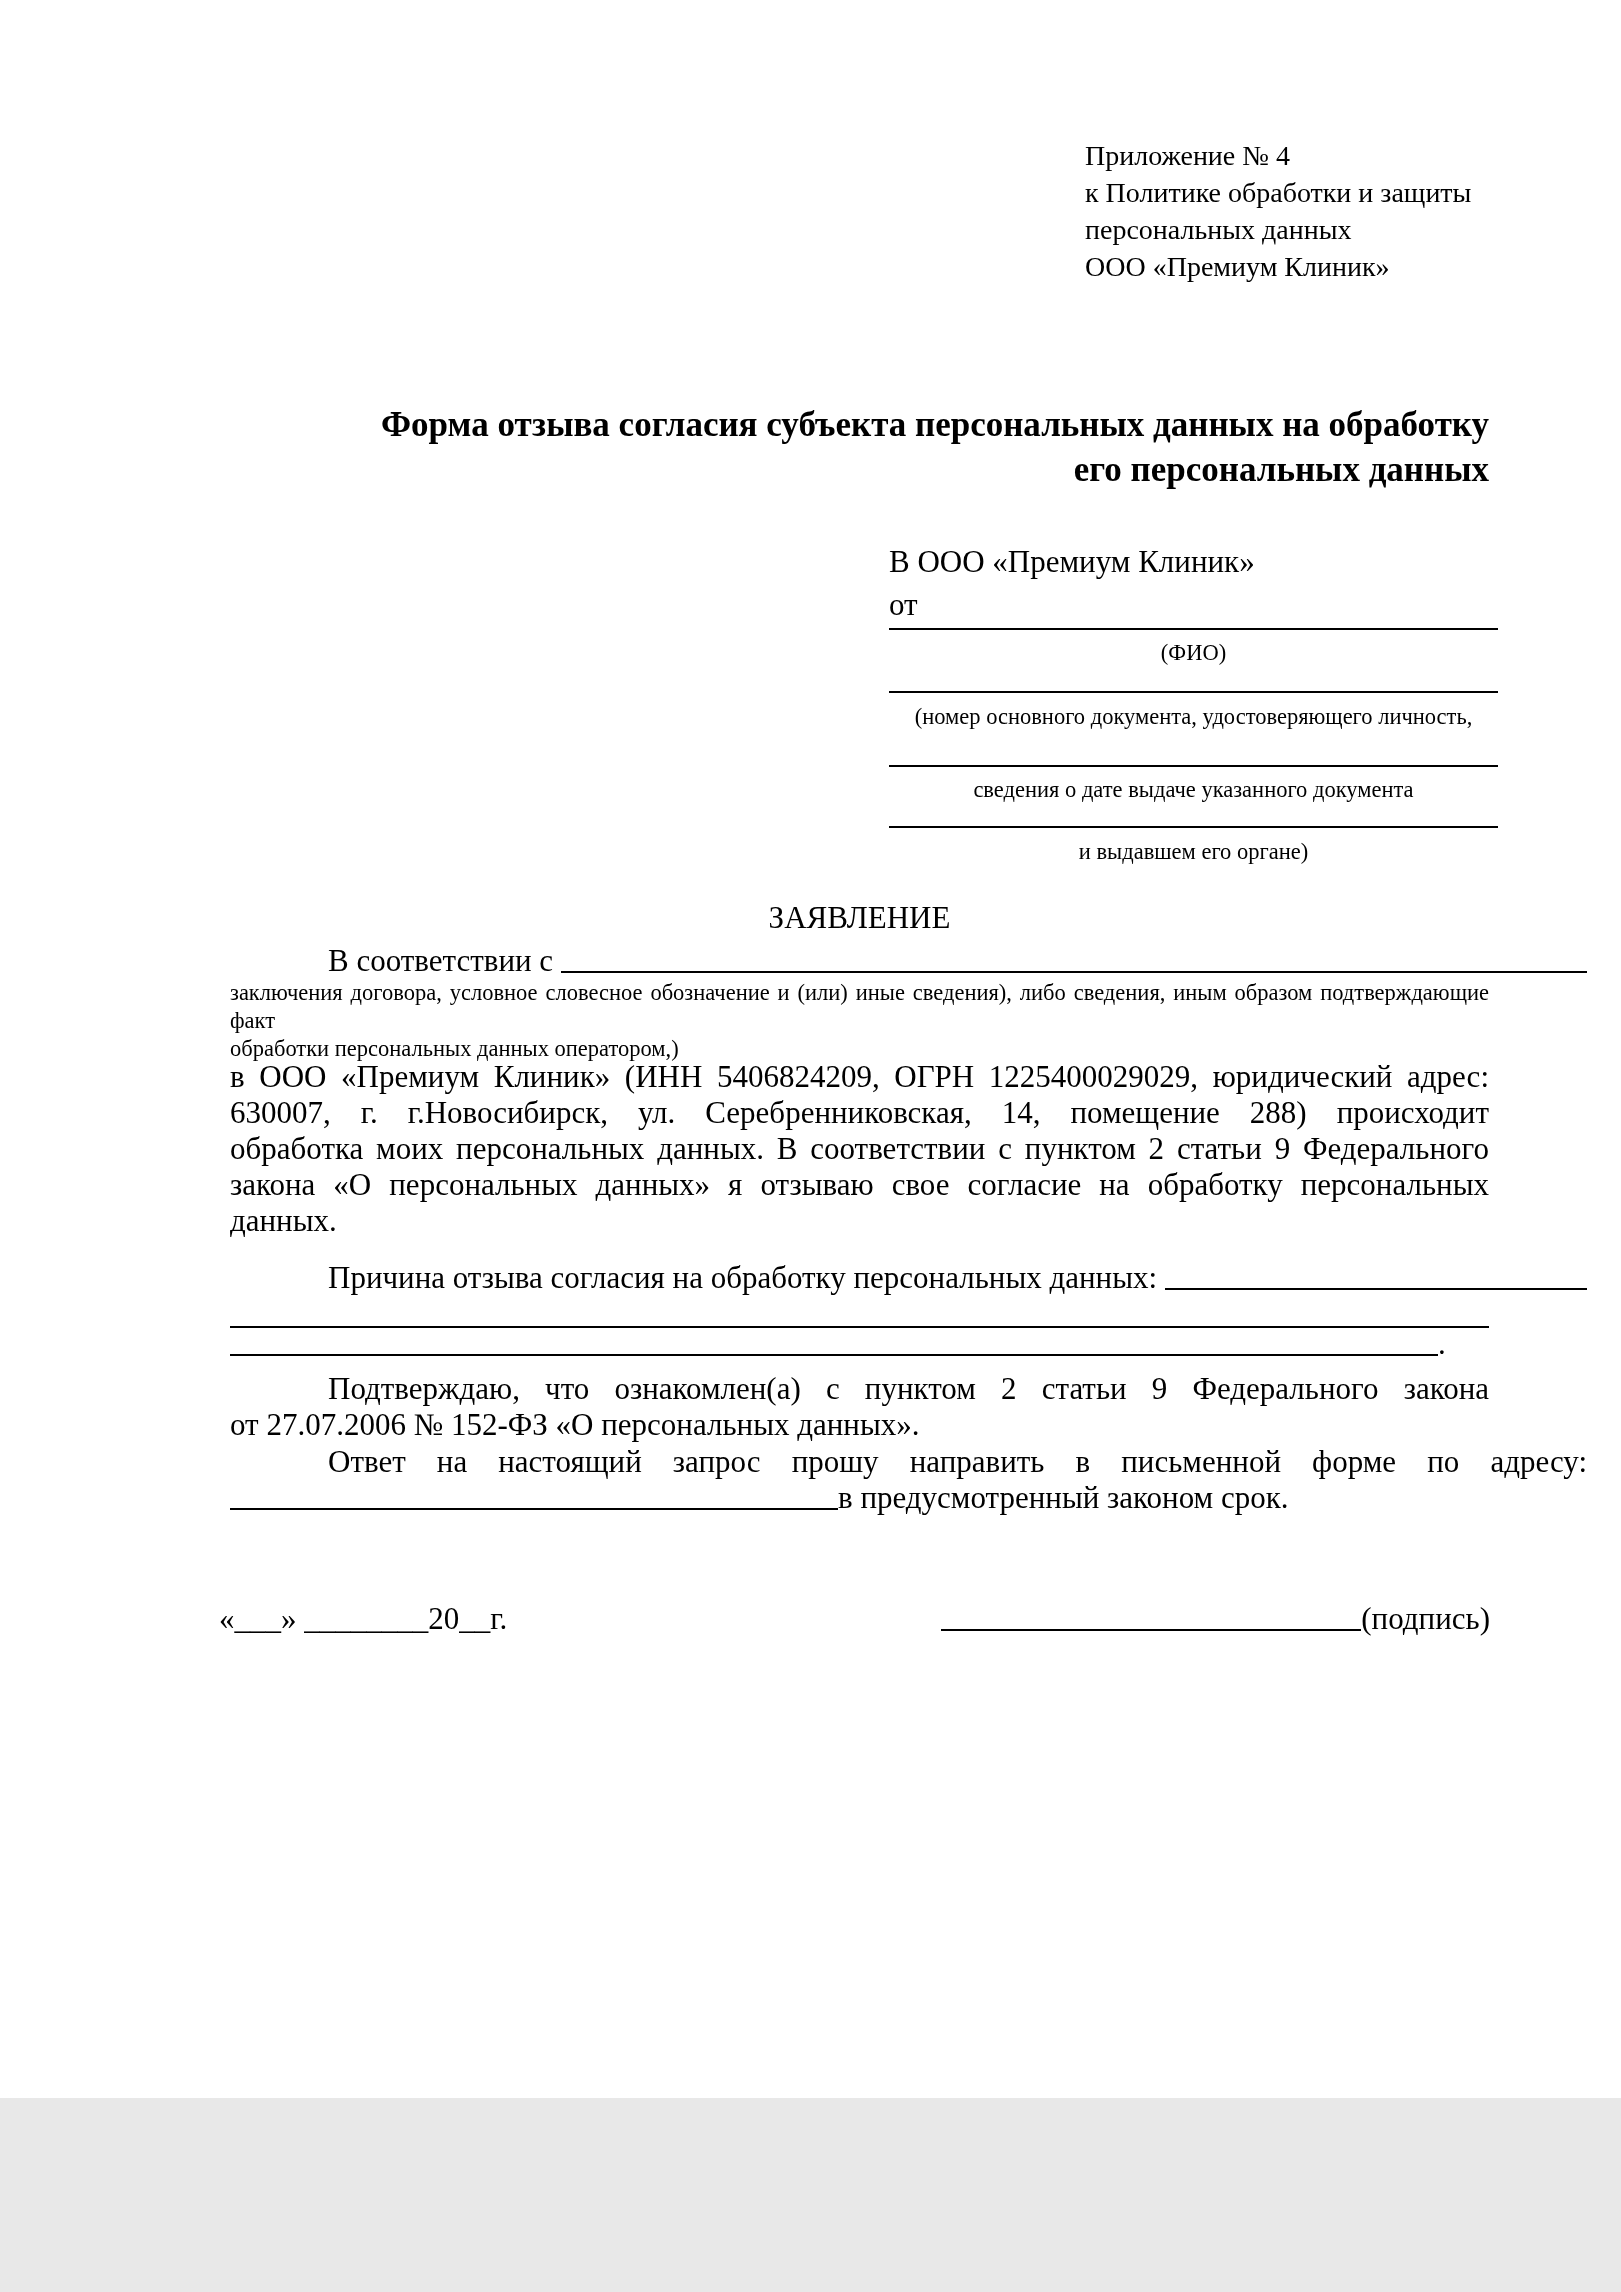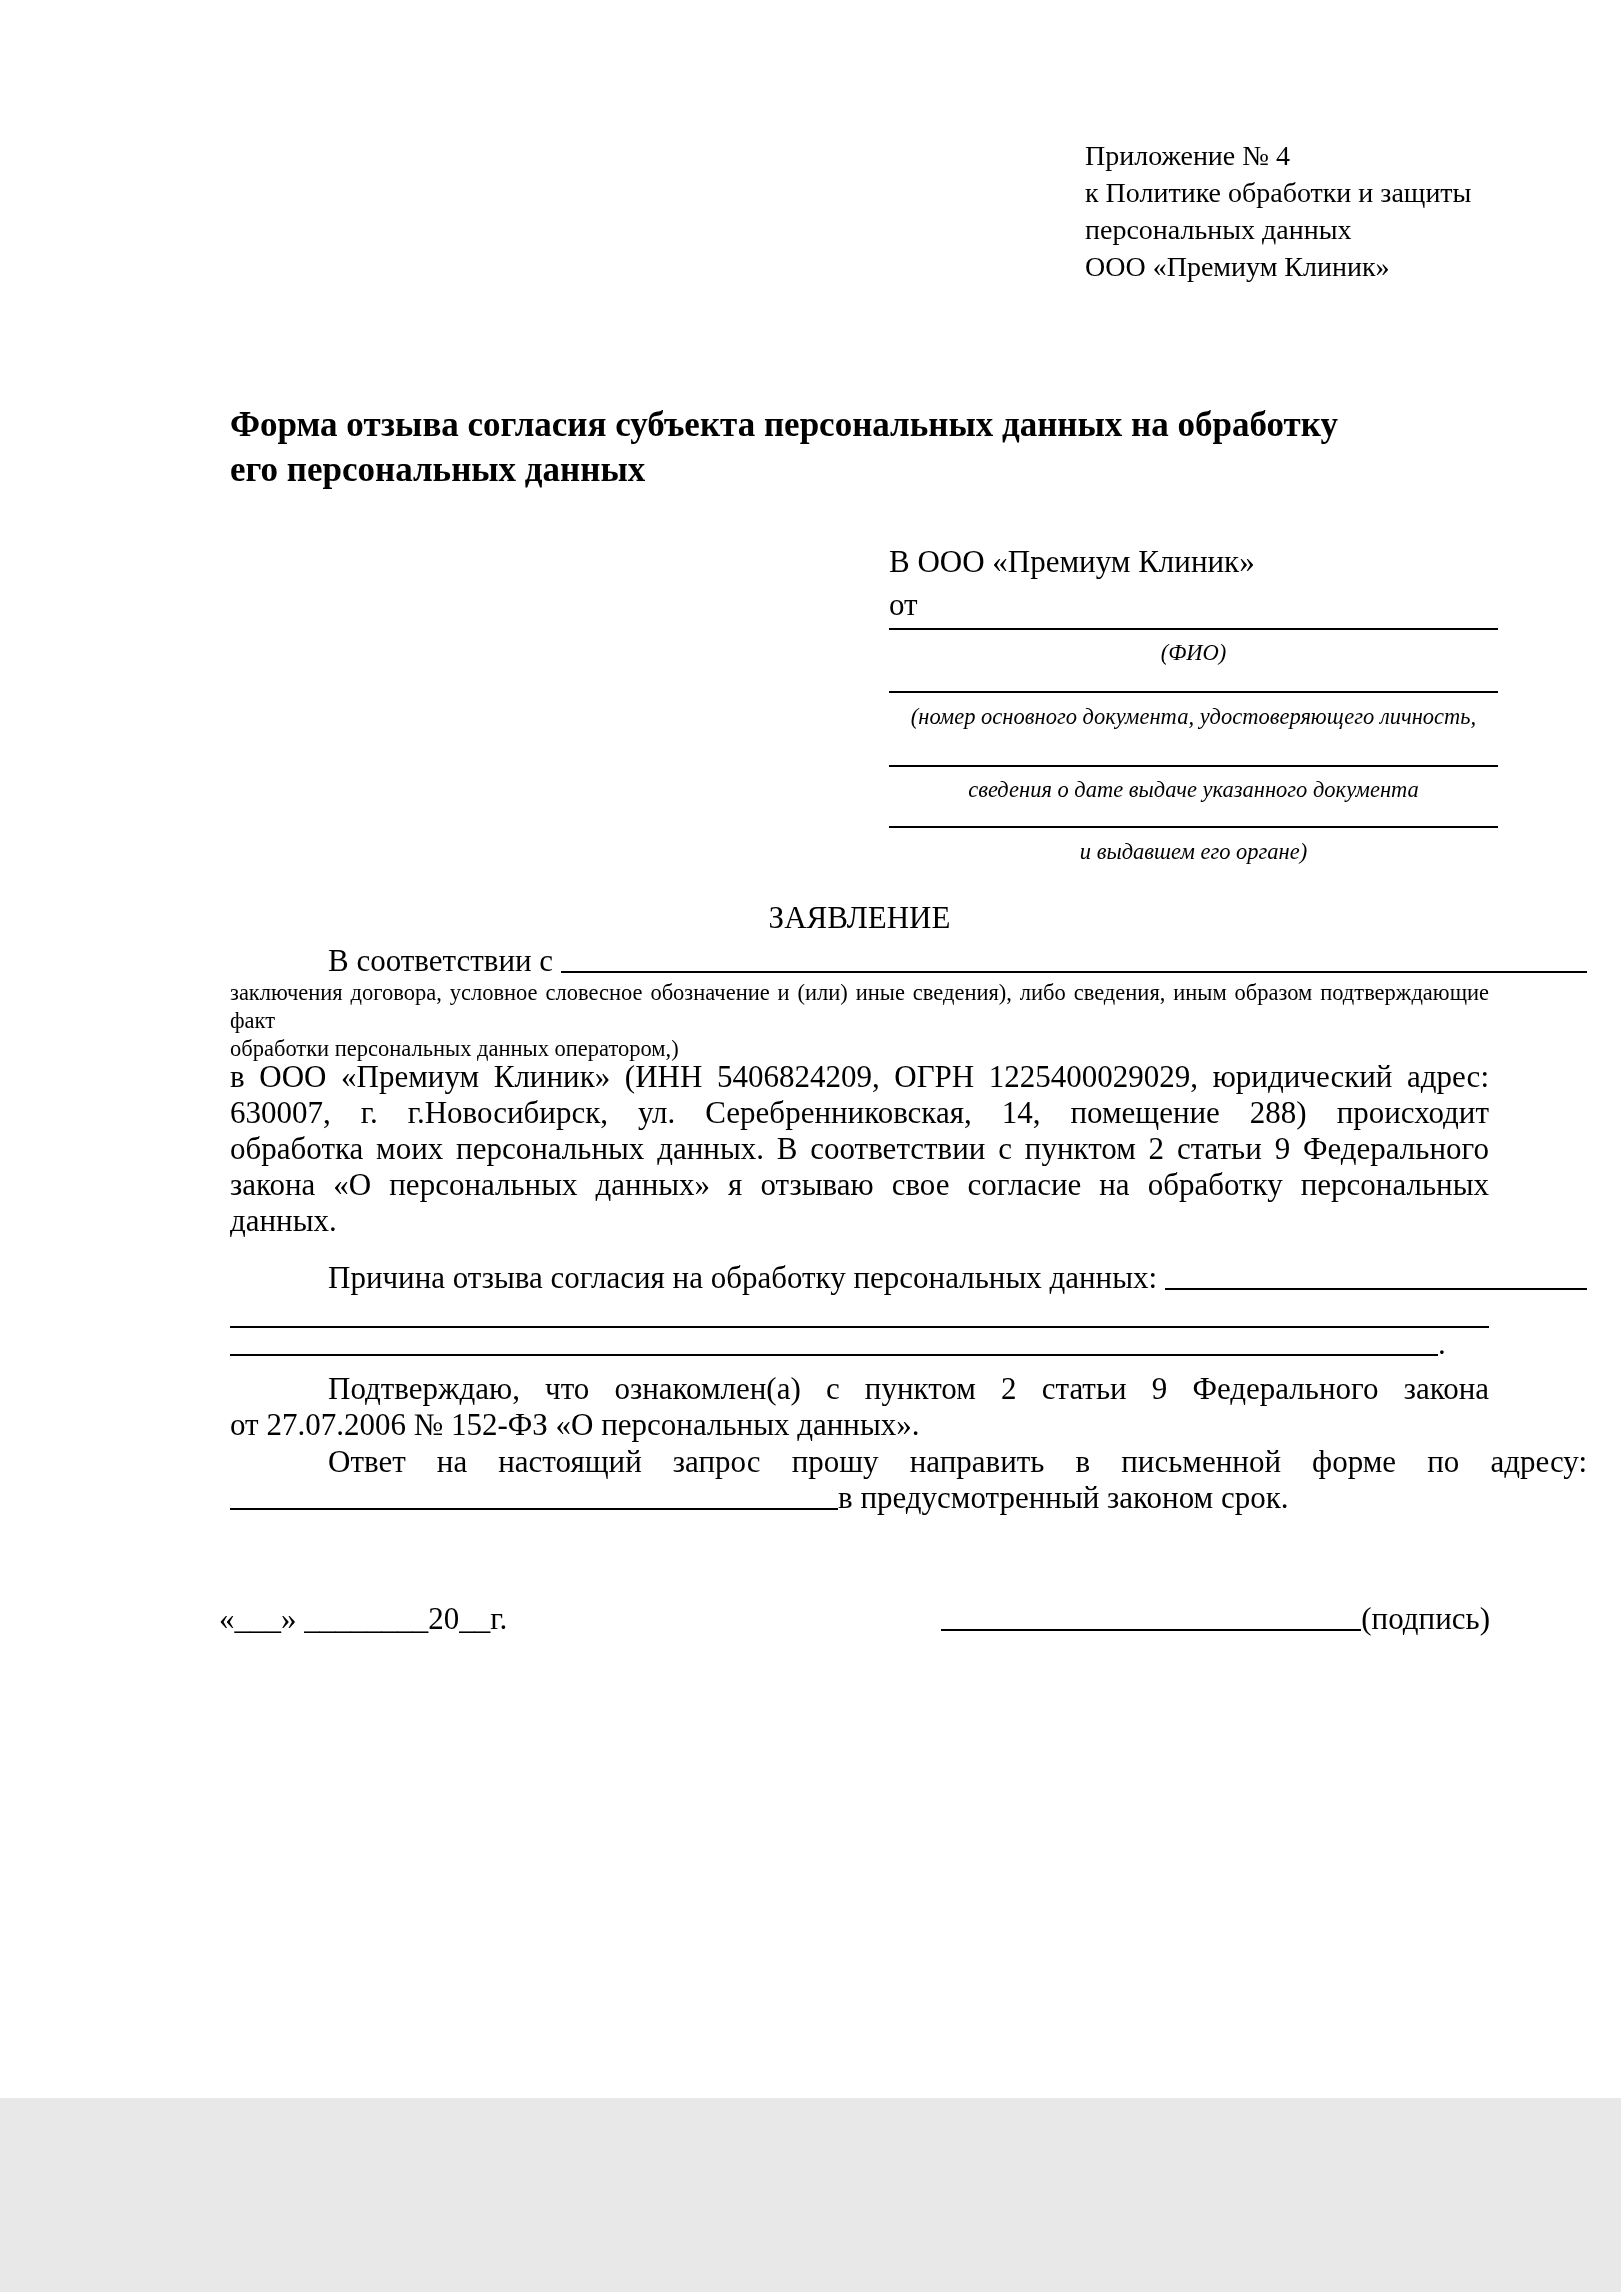--- a/index.html
+++ b/index.html
@@ -10,28 +10,28 @@
     font-family:"Liberation Serif", serif;
     color:#000;
     overflow:hidden;
   }
   .abs { position:absolute; }
 
   
   .hdr { left:1085px; top:137px; font-size:28px; line-height:37px; white-space:nowrap; }
 
   
-  .title { left:230px; top:402px; width:1259px; text-align:left;
+  .title { left:230px; top:402px; width:1259px; text-align:right;
            font-size:35px; line-height:45px; font-weight:bold; }
 
   
   .addr { left:889px; top:535px; width:609px; font-size:31px; line-height:37px; }
   .addr .rel { position:absolute; left:0; width:609px;margin-top:8px; }
   .fldline { border-bottom:2.9px solid #000; height:0; }
-  .cap { font-size:22.5px; line-height:26.5px; text-align:center; white-space:nowrap;font-style:italic; }
+  .cap { font-size:22.5px; line-height:26.5px; text-align:center; white-space:nowrap; }
 
   
   .col { left:230px; width:1259px; }
   .center { text-align:center; }
   .body-txt { font-size:31px; line-height:36px;font-family:Liberation Serif, serif; }
   .small-txt { font-size:22.5px; line-height:28px; }
   .indent { padding-left:98px; }
   .jline { text-align:justify; text-align-last:justify; }
 
   .fillrow { display:flex; }

